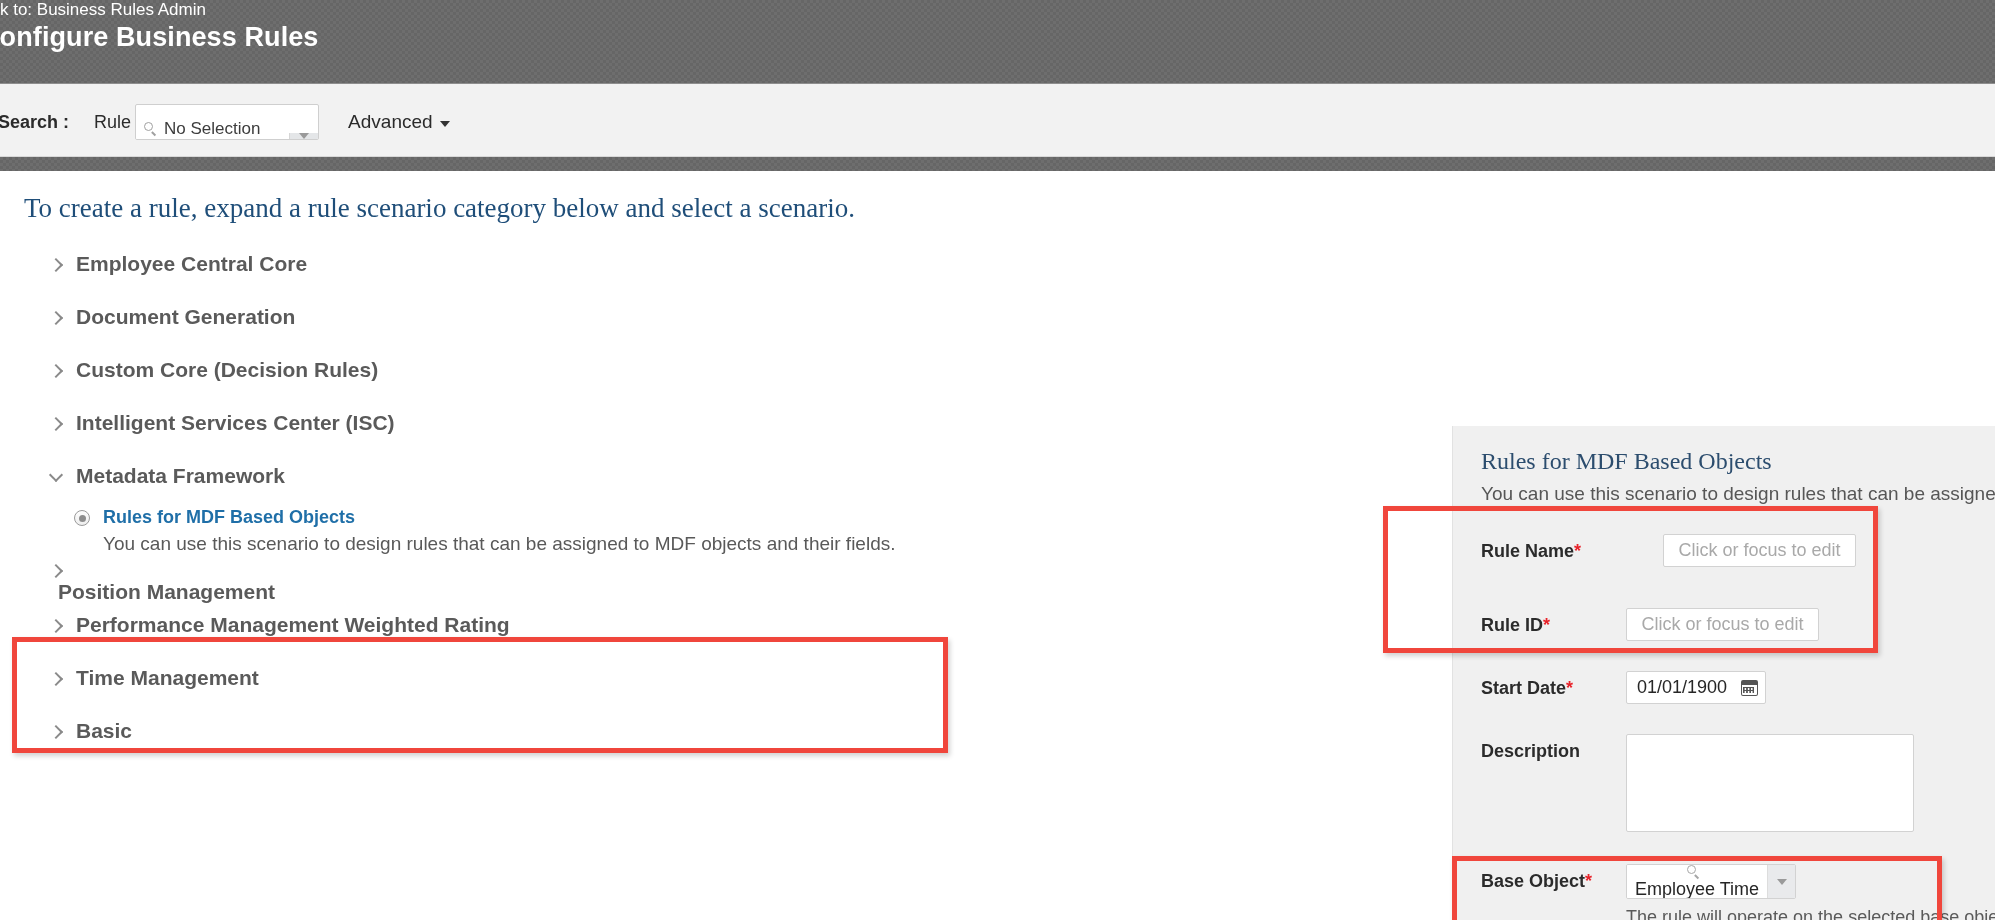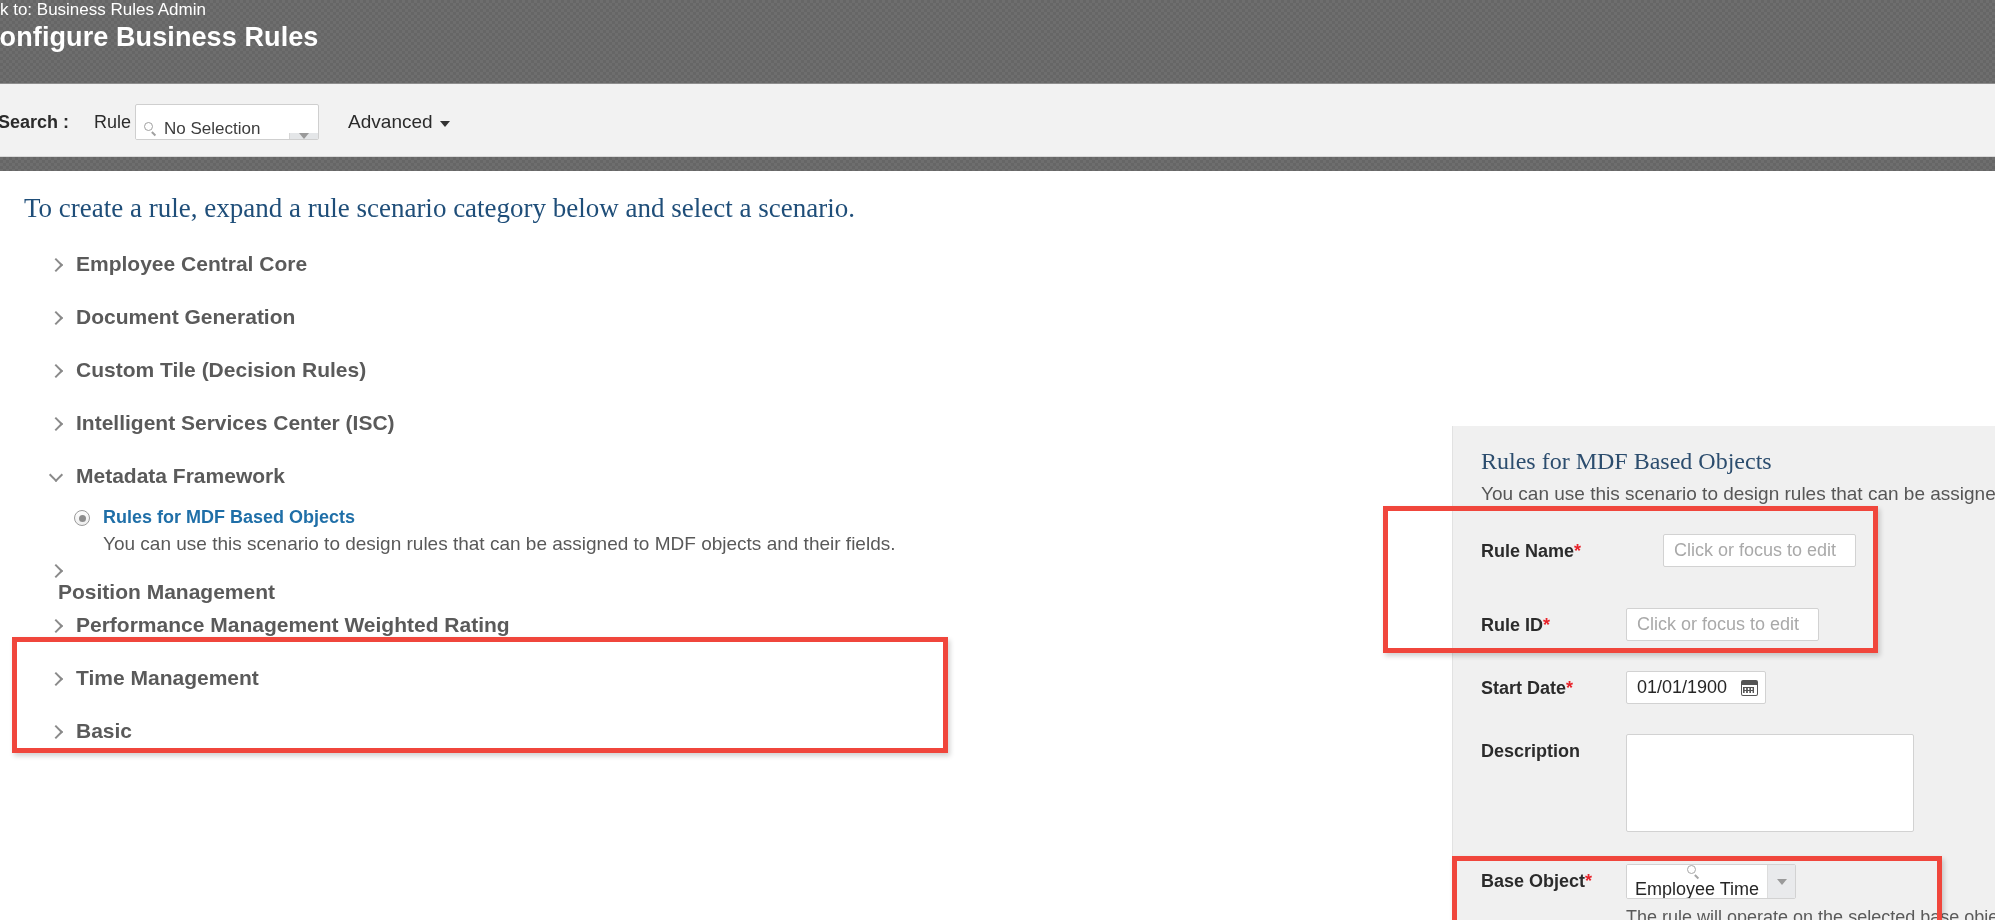--- a/index.html
+++ b/index.html
@@ -377,20 +377,21 @@
   .text-input {
     width: 193px;
     height: 33px;
     border: 1px solid #d2d2d2;
     background: #ffffff;
     border-radius: 2px;
     display: flex;
     align-items: center;
     padding: 0 10px;
     box-sizing: border-box;
+    justify-content: center;
   }
   .text-input .val {
     font-size: 18px;
     color: #a9a9a9;
     white-space: nowrap;
   }
   .date-input {
     width: 140px;
     height: 33px;
     border: 1px solid #d2d2d2;
@@ -545,21 +546,21 @@
       <span class="chev">
           <span class="chev-right"></span>
         </span>
       <span class="node-label">Document Generation</span>
     </div>
 
     <div class="tree-node">
       <span class="chev">
           <span class="chev-right"></span>
         </span>
-      <span class="node-label">Custom Tile (Decision Rules)</span>
+      <span class="node-label">Custom Core (Decision Rules)</span>
     </div>
 
     <div class="tree-node">
       <span class="chev">
           <span class="chev-right"></span>
         </span>
       <span class="node-label">Intelligent Services Center (ISC)</span>
     </div>
 
     <div class="group-expanded">

